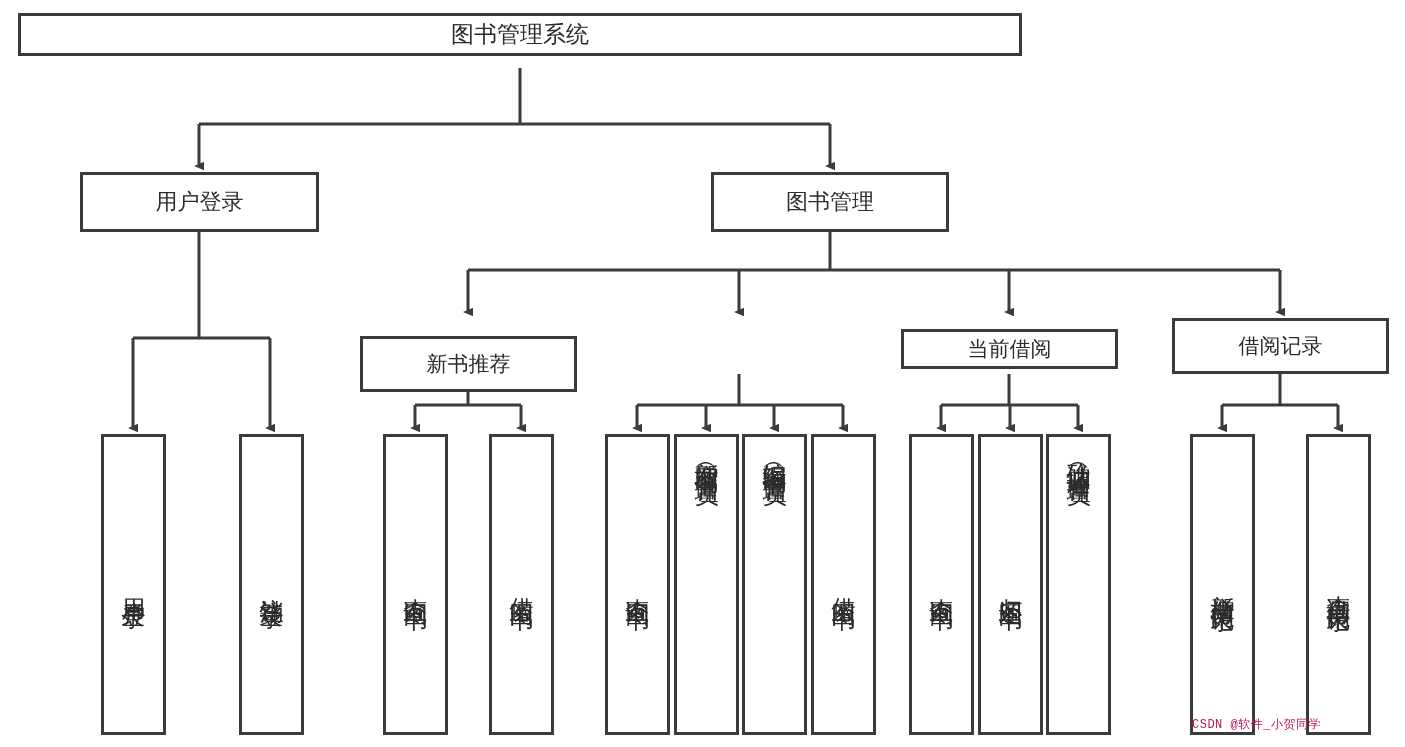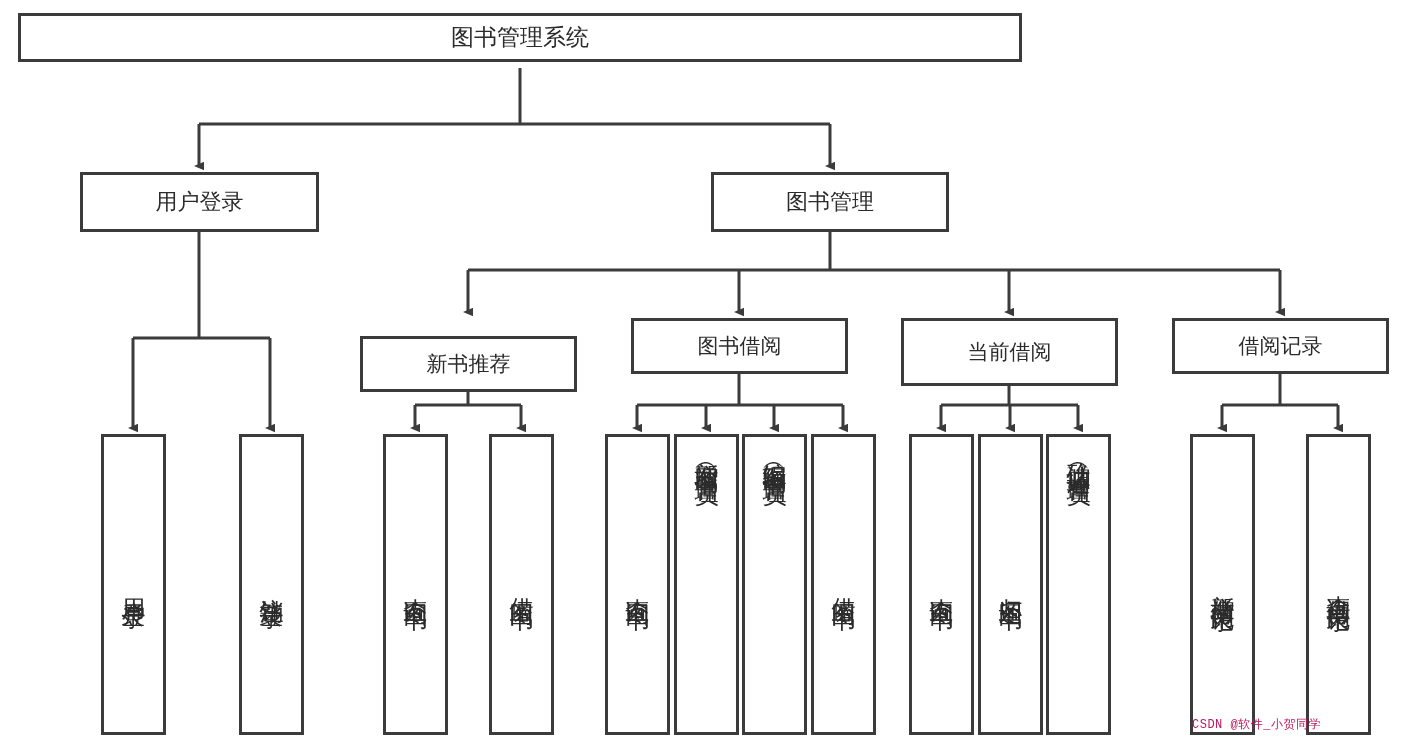--- a/index.html
+++ b/index.html
@@ -123,38 +123,35 @@
       <path d="M1010,405 L1010,428" marker-end="url(#arrow)"></path>
       <path d="M1078,405 L1078,428" marker-end="url(#arrow)"></path>
 
       <path d="M1280,374 L1280,405"></path>
       <path d="M1222,405 L1338,405"></path>
       <path d="M1222,405 L1222,428" marker-end="url(#arrow)"></path>
       <path d="M1338,405 L1338,428" marker-end="url(#arrow)"></path>
     </g>
   </svg>
 
-  <div class="node root" style="left:18px; top:13px; width:1004px; height:49px;">
+  <div class="node root" style="left:18px; top:13px; width:1004px; height:43px;">
     <span class="label">图书管理系统</span>
   </div>
 
   <div class="node lvl2" style="left:80px; top:172px; width:239px; height:60px;">
     <span class="label">用户登录</span>
   </div>
   <div class="node lvl2" style="left:711px; top:172px; width:238px; height:60px;align-items:center;">
     <span class="label">图书管理</span>
   </div>
 
   <div class="node lvl3" style="left:360px; top:318px; width:217px; height:56px;margin-top:18px;">
     <span class="label">新书推荐</span>
   </div>
-  <div class="node lvl3" style="left:631px; top:318px; width:217px; height:56px;">
-    <span class="label">图书借阅</span>
-  </div>
-  <div class="node lvl3" style="left:901px; top:318px; width:217px; height:68px;font-family:Liberation Serif, serif;">
+  <div class="node lvl3" style="left:901px; top:329px; width:217px; height:40px;font-family:Liberation Serif, serif;">
     <span class="label">当前借阅</span>
   </div>
   <div class="node lvl3" style="left:1172px; top:318px; width:217px; height:56px;">
     <span class="label">借阅记录</span>
   </div>
 
   <div class="node leaf centered" style="left:101px; top:434px; width:65px; height:301px;">
     <span class="label">用户登录</span>
   </div>
   <div class="node leaf centered" style="left:239px; top:434px; width:65px; height:301px;">

